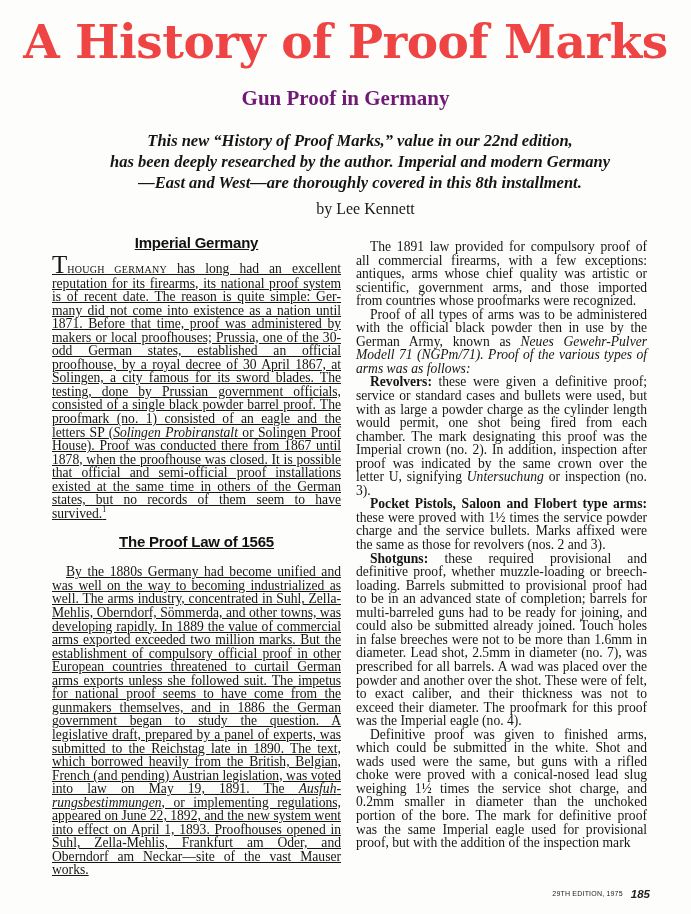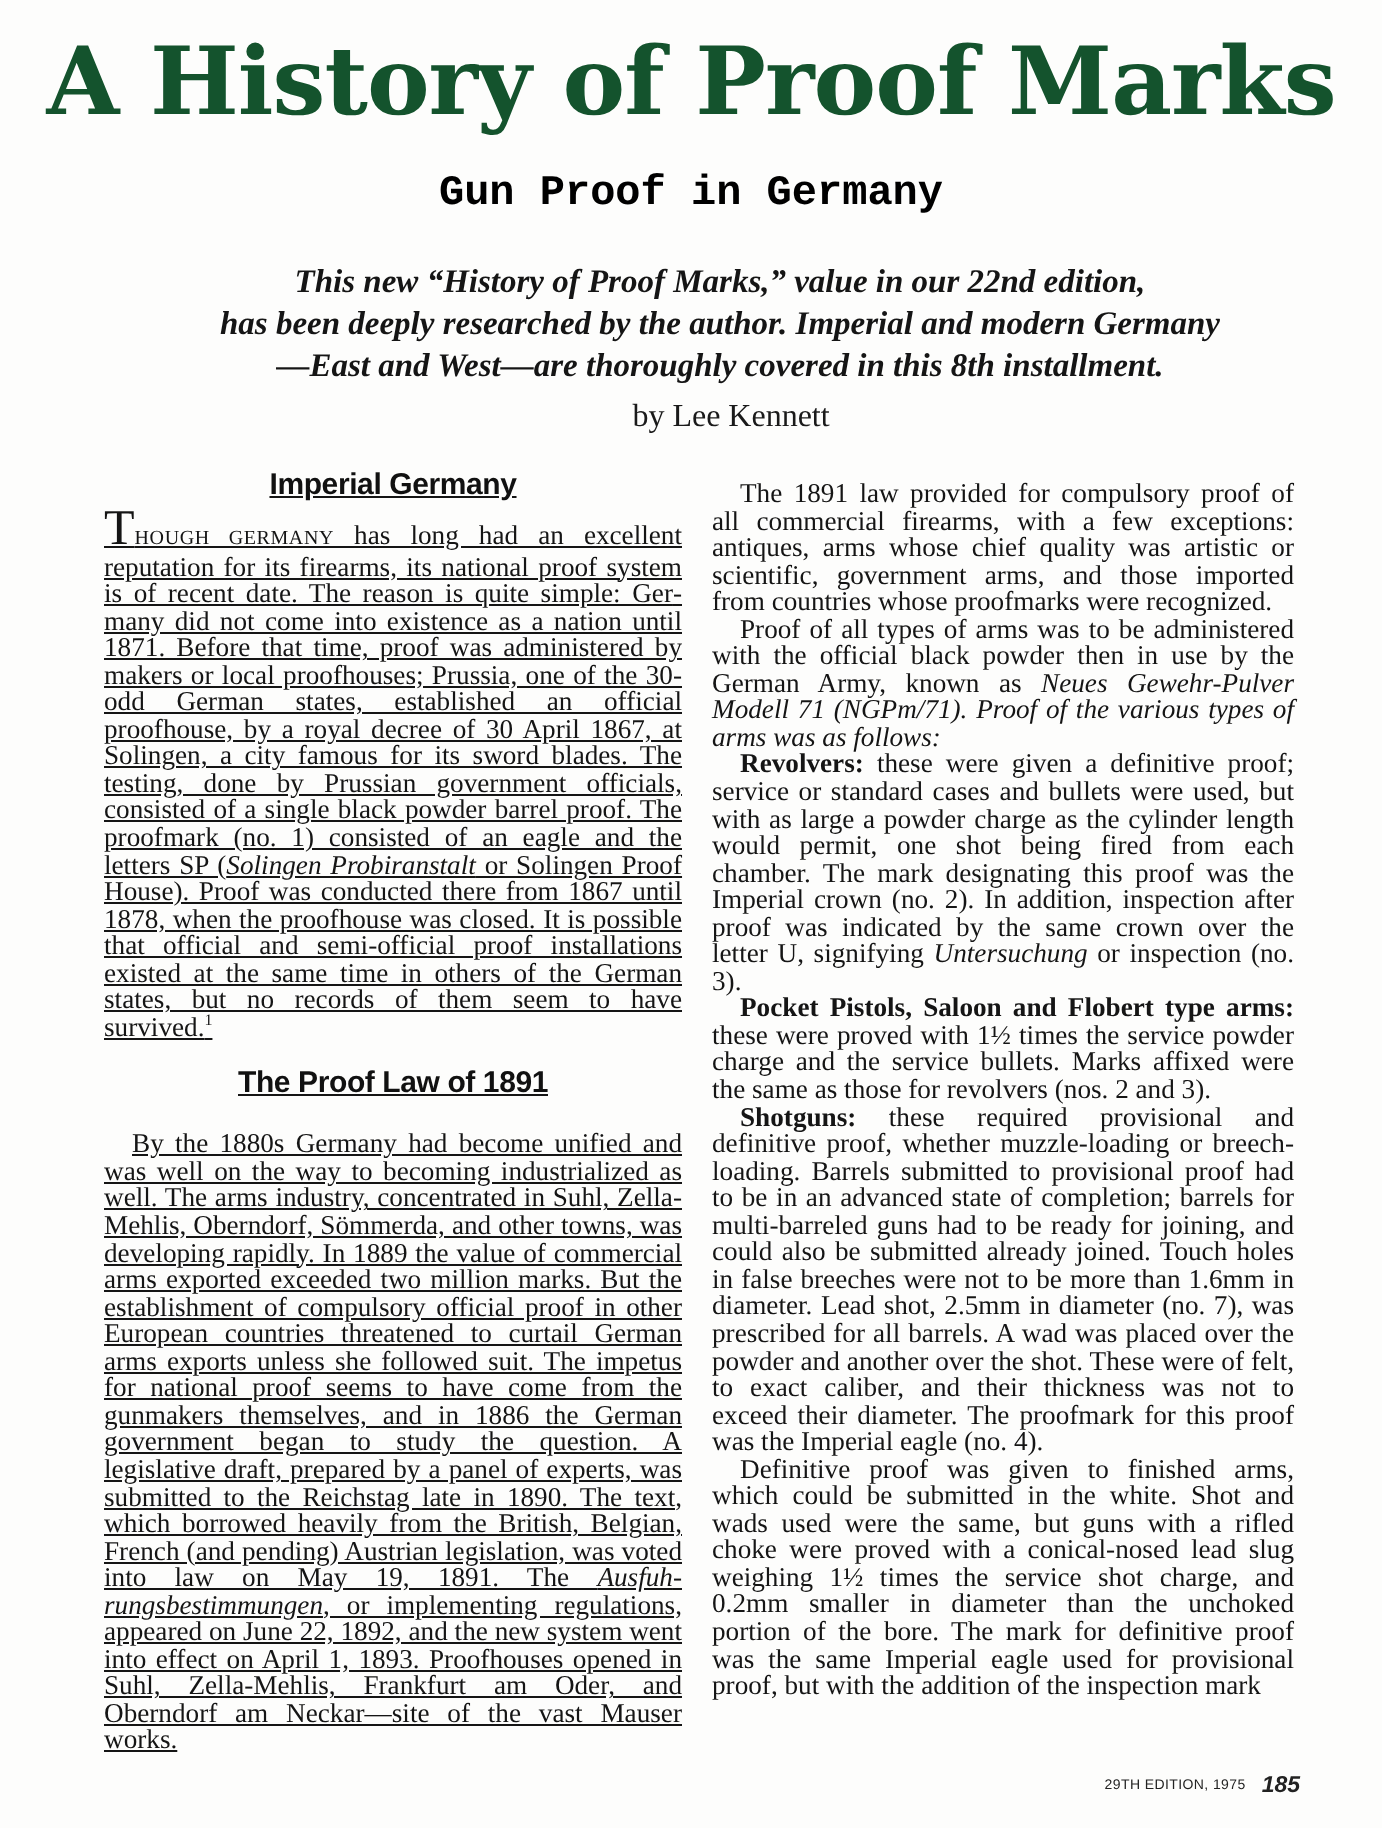--- a/index.html
+++ b/index.html
@@ -1,25 +1,25 @@
 <!DOCTYPE html>
 <html><head>
 <meta charset="utf-8">
 <style>
   html, body { margin: 0; padding: 0; background: #ffffff; }
   body { width: 691px; height: 914px; position: relative; overflow: hidden; color: #111; }
   .page { position: absolute; left: 0; top: 0; width: 691px; height: 914px; background: #fdfdfc; }
   .title {
     position: absolute; left: 0; top: 14px; width: 691px; text-align: center;
     font-family: "DejaVu Serif", serif; font-weight: bold; font-size: 47px; line-height: 56px;
-    letter-spacing: -0.5px; color: #14532d;
+    letter-spacing: -0.5px; color: #ef4444;
   }
   .subtitle {
     position: absolute; left: 0; top: 84px; width: 691px; text-align: center;
-    font-family: Liberation Mono, monospace; font-weight: bold; font-size: 21px; line-height: 28px; color: #000000;
+    font-family: Liberation Serif, serif; font-weight: bold; font-size: 21px; line-height: 28px; color: #701a75;
   }
   .intro {
     position: absolute; left: 80px; top: 130px; width: 560px; text-align: center;
     font-family: "Liberation Serif", serif; font-style: italic; font-weight: bold;
     font-size: 16.5px; line-height: 21px; color: #151515;
   }
   .intro div { white-space: nowrap; }
   .byline {
     position: absolute; left: 0; top: 199px; width: 691px; text-align: center;
     font-family: "Liberation Serif", serif; font-size: 16px; line-height: 20px; color: #1a1a1a; margin-left: 20px;
@@ -64,21 +64,21 @@
     <div>has been deeply researched by the author. Imperial and modern Germany</div>
     <div>—East and West—are thoroughly covered in this 8th installment.</div>
   </div>
 
   <div class="byline">by Lee Kennett</div>
 
   <div class="col col-left">
     <div class="sec-head">Imperial Germany</div>
     <p style="margin-top:6px;"><span class="dropcap">T</span><span class="caps">HOUGH GERMANY</span><span> has long had an excellent reputation for its firearms, its national proof system is of recent date. The reason is quite simple: Ger­many did not come into existence as a nation until 1871. Before that time, proof was administered by makers or local proofhouses; Prussia, one of the 30-odd German states, established an official proofhouse, by a royal decree of 30 April 1867, at Solingen, a city famous for its sword blades. The testing, done by Prussian government officials, consisted of a single black powder barrel proof. The proofmark (no. 1) consisted of an eagle and the letters SP (</span><i>Solingen Probiranstalt</i><span> or Solingen Proof House). Proof was conducted there from 1867 until 1878, when the proofhouse was closed. It is possible that official and semi-official proof instal­lations existed at the same time in others of the Ger­man states, but no records of them seem to have survived.</span><sup>1</sup></p>
 
-    <div class="sec-head" style="margin-top:13px; margin-bottom:14px;">The Proof Law of 1891</div>
+    <div class="sec-head" style="margin-top:13px; margin-bottom:14px;">The Proof Law of 1565</div>
     <p class="ind"><span>By the 1880s Germany had become unified and was well on the way to becoming industrialized as well. The arms industry, concentrated in Suhl, Zella-Mehlis, Oberndorf, Sömmerda, and other towns, was developing rapidly. In 1889 the value of commercial arms exported exceeded two million marks. But the establishment of compulsory official proof in other European countries threatened to cur­tail German arms exports unless she followed suit. The impetus for national proof seems to have come from the gunmakers themselves, and in 1886 the German government began to study the question. A legislative draft, prepared by a panel of experts, was submitted to the Reichstag late in 1890. The text, which borrowed heavily from the British, Belgian, French (and pending) Austrian legislation, was voted into law on May 19, 1891. The </span><i>Ausfuh­rungsbestimmungen</i><span>, or implementing regulations, appeared on June 22, 1892, and the new system went into effect on April 1, 1893. Proofhouses opened in Suhl, Zella-Mehlis, Frankfurt am Oder, and Oberndorf am Neckar—site of the vast Mauser works.</span></p>
   </div>
 
   <div class="col col-right">
     <p class="ind">The 1891 law provided for compulsory proof of all commercial firearms, with a few exceptions: antiques, arms whose chief quality was artistic or scientific, government arms, and those imported from countries whose proofmarks were recognized.</p>
     <p class="ind"><span>Proof of all types of arms was to be administered with the official black powder then in use by the German Army, known as </span><i>Neues Gewehr-Pulver Modell 71 (NGPm/71). Proof of the various types of arms was as follows:</i></p>
     <p class="ind"><span class="runin">Revolvers:</span><span> these were given a definitive proof; service or standard cases and bullets were used, but with as large a powder charge as the cylin­der length would permit, one shot being fired from each chamber. The mark designating this proof was the Imperial crown (no. 2). In addition, inspec­tion after proof was indicated by the same crown over the letter U, signifying </span><i>Untersuchung</i><span> or inspection (no. 3).</span></p>
     <p class="ind"><span class="runin">Pocket Pistols, Saloon and Flobert type arms:</span><span> these were proved with 1½ times the service powder charge and the service bullets. Marks affixed were the same as those for revolvers (nos. 2 and 3).</span></p>
     <p class="ind"><span class="runin">Shotguns:</span><span> these required provisional and definitive proof, whether muzzle-loading or breech­loading. Barrels submitted to provisional proof had to be in an advanced state of completion; barrels for multi-barreled guns had to be ready for joining, and could also be submitted already joined. Touch holes in false breeches were not to be more than 1.6mm in diameter. Lead shot, 2.5mm in diameter (no. 7), was prescribed for all barrels. A wad was placed over the powder and another over the shot. These were of felt, to exact caliber, and their thickness was not to exceed their diameter. The proofmark for this proof was the Imperial eagle (no. 4).</span></p>
     <p class="ind">Definitive proof was given to finished arms, which could be submitted in the white. Shot and wads used were the same, but guns with a rifled choke were proved with a conical-nosed lead slug weighing 1½ times the service shot charge, and 0.2mm smaller in diameter than the unchoked portion of the bore. The mark for definitive proof was the same Imperial eagle used for provisional proof, but with the addition of the inspection mark</p>

